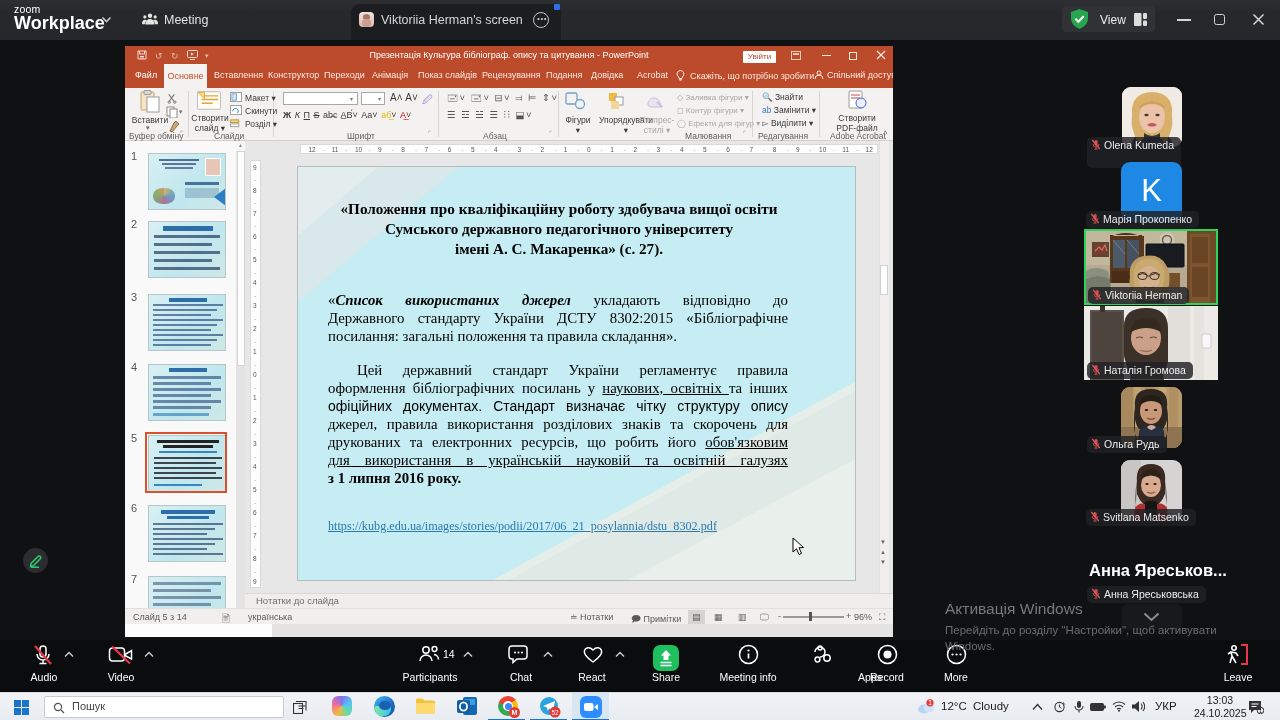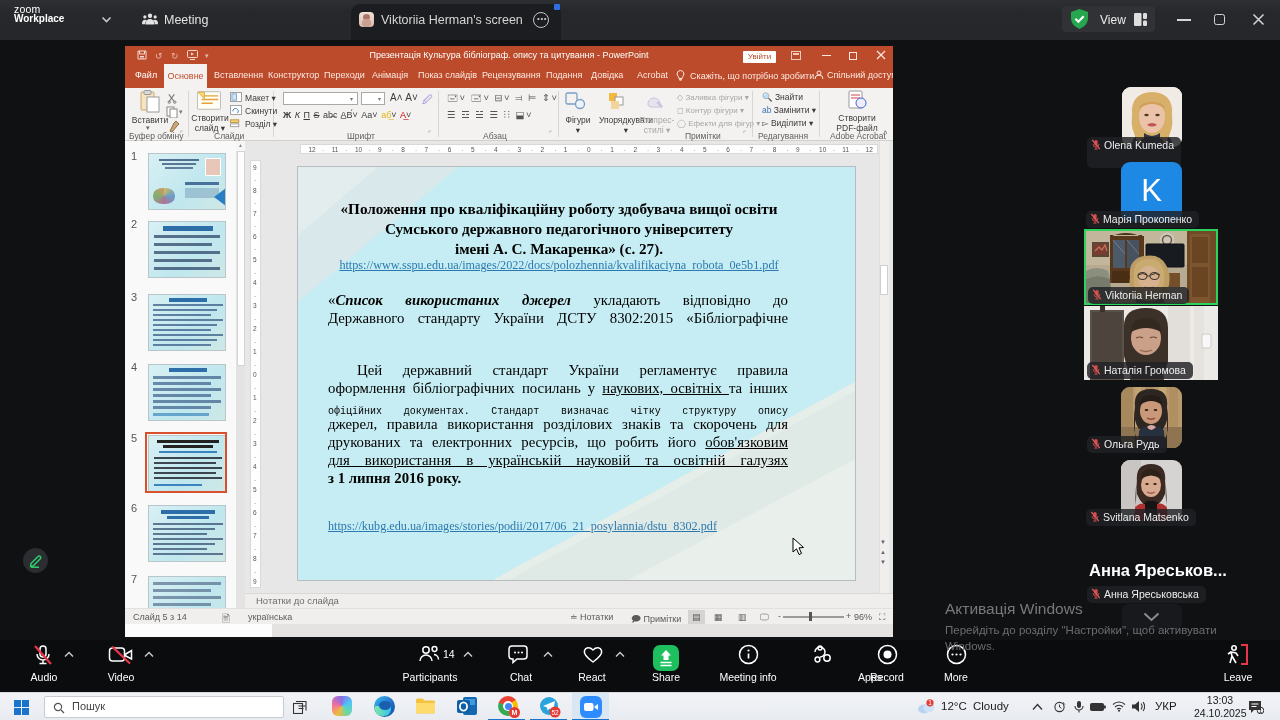--- a/index.html
+++ b/index.html
@@ -6,21 +6,21 @@
 .abs{position:absolute;}
 #stage{position:relative;width:1280px;height:720px;}
 </style></head>
 <body>
 <div id="stage">
 
 <div class="abs" style="left:0;top:0;width:1280px;height:40px;background:linear-gradient(#2d2f32,#27282b 30%,#26272a);"></div>
 <div class="abs" style="left:351px;top:4px;width:210px;height:36px;background:#1b1d20;border-radius:9px 9px 0 0;"></div>
     <div class="abs" style="left:554px;top:4px;width:6px;height:6px;background:#2f6fe4;border-radius:1px;"></div>
 <div class="abs" style="left:14px;top:3px;color:#fff;font-size:10.5px;font-weight:400;letter-spacing:.2px;">zoom</div>
-<div class="abs" style="left:14px;top:13px;color:#fff;font-size:10px;font-weight:700;">Workplace</div>
+<div class="abs" style="left:14px;top:13px;color:#fff;font-size:18px;font-weight:700;">Workplace</div>
 <svg class="abs" style="left:101px;top:16px" width="11" height="8">
       <path d="M1.5 1.5 L5.5 5.5 L9.5 1.5" stroke="#c8c8c8" stroke-width="1.6" fill="none"></path>
     </svg>
 <svg class="abs" style="left:142px;top:11px" width="16" height="17" viewBox="0 0 19 18">
       <g fill="#e3e3e3">
         <circle cx="9.5" cy="4.6" r="2.6"></circle>
         <path d="M4.3 13.5a5.2 5.2 0 0 1 10.4 0v1.4H4.3z"></path>
         <circle cx="3.4" cy="6" r="1.9"></circle>
         <path d="M.1 12.6a3.6 3.6 0 0 1 5.6-2.7 6.6 6.6 0 0 0-2.1 4.6H.1z"></path>
         <circle cx="15.6" cy="6" r="1.9"></circle>
@@ -183,21 +183,21 @@
         </svg>
     <div class="abs" style="left:470px;top:27px;width:62px;text-align:center;">Упорядкувати<br>▾</div>
     <svg class="abs" style="left:520px;top:4px" width="20" height="18" viewBox="0 0 20 18" opacity=".45">
           <path d="M3 13 a6 6 0 0 1 12-2 l2 4 h-12z" fill="#dcd2ec" stroke="#9a87c4"></path>
           <path d="M12 10 l5 5" stroke="#9a87c4" stroke-width="2"></path>
         </svg>
     <div class="abs" style="left:512px;top:27px;width:40px;text-align:center;color:#a9a7a5;">Експрес-<br>стилі ▾</div>
     <div class="abs" style="left:552px;top:5px;color:#a9a7a5;font-size:8px;">◇ Заливка фігури ▾</div>
     <div class="abs" style="left:552px;top:18px;color:#a9a7a5;font-size:8px;">◻ Контур фігури ▾</div>
     <div class="abs" style="left:552px;top:31px;color:#a9a7a5;font-size:8px;">◯ Ефекти для фігур ▾</div>
-    <div class="abs" style="left:560px;top:43px;color:#605e5c;">Примітки</div>
+    <div class="abs" style="left:560px;top:43px;color:#605e5c;">Малювання</div>
     <div class="abs" style="left:618px;top:42px;color:#999;font-size:7px;">⌜</div>
 
     <div class="abs" style="left:637px;top:4px;"><span style="color:#3a76b5;">🔍</span> Знайти</div>
     <div class="abs" style="left:637px;top:17px;"><span style="color:#3a76b5;">ab</span> Замінити ▾</div>
     <div class="abs" style="left:637px;top:30px;text-align:center;"><span style="color:#555;">▻</span> Виділити ▾</div>
     <div class="abs" style="left:633px;top:43px;color:#605e5c;">Редагування</div>
 
     <svg class="abs" style="left:722px;top:2px" width="20" height="20" viewBox="0 0 20 20">
           <rect x="2" y="1" width="13" height="17" rx="1" fill="#fff" stroke="#9a9a9a"></rect>
           <path d="M4 5 h9 M4 8 h9" stroke="#c44" stroke-width="1"></path>
@@ -384,26 +384,26 @@
           <svg style="position:absolute;left:0;top:0" width="557" height="413">
             <polygon points="0,0 160,0 0,135" fill="#d9e8ea"></polygon>
             <polygon points="0,0 80,0 0,68" fill="#e3edee"></polygon>
             <polygon points="557,215 557,413 195,413" fill="#dfe9e6"></polygon>
             <polygon points="557,292 557,413 330,413" fill="#e9efeb"></polygon>
             <polygon points="557,215 557,224 211,413 195,413" fill="#e6eeea"></polygon>
           </svg>
           <div style="position:absolute;left:30px;top:33px;width:462px;font-family:'Liberation Serif',serif;font-weight:700;font-size:15.2px;text-align:center;color:#000;">«Положення про кваліфікаційну роботу здобувача вищої освіти</div>
           <div style="position:absolute;left:30px;top:53px;width:462px;font-family:'Liberation Serif',serif;font-weight:700;font-size:15.2px;text-align:center;color:#000;">Сумського державного педагогічного університету</div>
           <div style="position:absolute;left:30px;top:73px;width:462px;font-family:'Liberation Serif',serif;font-weight:700;font-size:15.2px;text-align:center;color:#000;">імені А. С. Макаренка» (с. 27).</div>
-          <div style="position:absolute;left:30px;top:91px;width:462px;font-family:'Liberation Serif',serif;font-size:12.2px;text-align:center;color:#2c79b0;"><u>https://www.sspu.edu.ua/images/2022/docs/polozhennia/kvalifikaciyna_robota_0e5b1.pdf</u></div>
           <div style="position:absolute;left:30px;top:125px;width:460px;font-family:'Liberation Serif',serif;font-size:14.8px;text-align:justify;text-align-last:justify;color:#000;">«<b><i>Список використаних джерел</i></b> укладають відповідно до</div>
           <div style="position:absolute;left:30px;top:143px;width:460px;font-family:'Liberation Serif',serif;font-size:14.8px;text-align:justify;text-align-last:justify;color:#000;">Державного стандарту України ДСТУ 8302:2015 «Бібліографічне</div>
+          <div style="position:absolute;left:30px;top:161px;width:460px;font-family:'Liberation Serif',serif;font-size:14.8px;color:#000;">посилання: загальні положення та правила складання».</div>
           <div style="position:absolute;left:59px;top:195px;width:431px;font-family:'Liberation Serif',serif;font-size:14.8px;text-align:justify;text-align-last:justify;color:#000;">Цей державний стандарт України регламентує правила</div>
           <div style="position:absolute;left:30px;top:213px;width:460px;font-family:'Liberation Serif',serif;font-size:14.8px;text-align:justify;text-align-last:justify;color:#000;">оформлення бібліографічних посилань у <u>наукових, освітніх </u>та інших</div>
-          <div style="position:absolute;left:30px;top:231px;width:460px;font-family:Liberation Mono, monospace;font-size:10px;text-align:justify;text-align-last:justify;color:#000;margin-top:8px;">офіційних документах. Стандарт визначає чітку структуру опису</div>
+          <div style="position:absolute;left:30px;top:231px;width:460px;font-family:Liberation Sans, sans-serif;font-size:14px;text-align:justify;text-align-last:justify;color:#000;">офіційних документах. Стандарт визначає чітку структуру опису</div>
           <div style="position:absolute;left:30px;top:249px;width:460px;font-family:'Liberation Serif',serif;font-size:14.8px;text-align:justify;text-align-last:justify;color:#000;">джерел, правила використання розділових знаків та скорочень для</div>
           <div style="position:absolute;left:30px;top:267px;width:460px;font-family:'Liberation Serif',serif;font-size:14.8px;text-align:justify;text-align-last:justify;color:#000;">друкованих та електронних ресурсів, що робить його <u>обов'язковим</u></div>
           <div style="position:absolute;left:30px;top:285px;width:460px;font-family:'Liberation Serif',serif;font-size:14.8px;text-align:justify;text-align-last:justify;color:#000;"><u>для використання в українській науковій та освітній галузях</u></div>
           <div style="position:absolute;left:30px;top:303px;width:460px;font-family:'Liberation Serif',serif;font-size:14.8px;font-weight:700;color:#000;">з 1 липня 2016 року.</div>
           <div style="position:absolute;left:30px;top:352px;font-family:'Liberation Serif',serif;font-size:12.2px;color:#2c79b0;"><u>https://kubg.edu.ua/images/stories/podii/2017/06_21_posylannia/dstu_8302.pdf</u></div>
         </div>
         <svg class="abs" style="left:667px;top:396px" width="13" height="19" viewBox="0 0 13 19">
           <path d="M1 1 L1 15 L4.5 11.8 L7 17.5 L9.5 16.4 L7 10.8 L11.5 10.5 Z" fill="#fff" stroke="#000" stroke-width="1"></path>
         </svg>
         <div class="abs" style="left:754px;top:0;width:10px;height:467px;background:#f0efee;border-left:1px solid #e2e0de;"></div>

